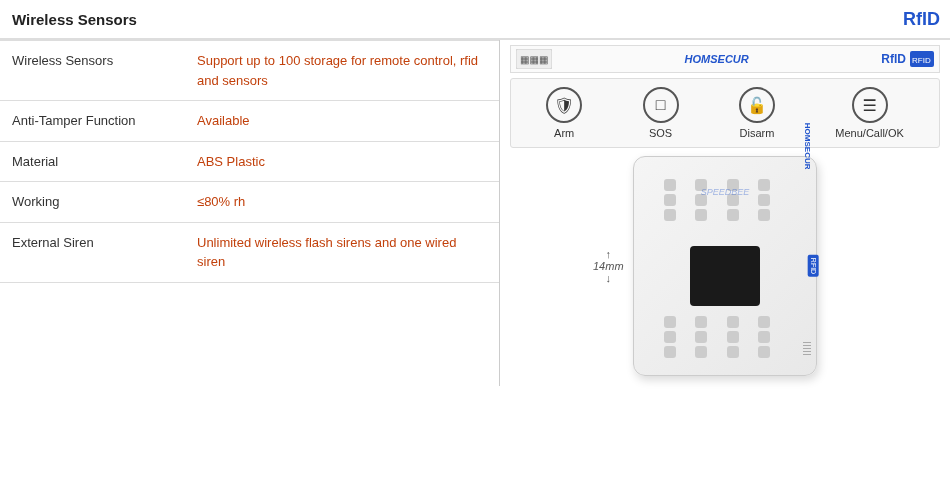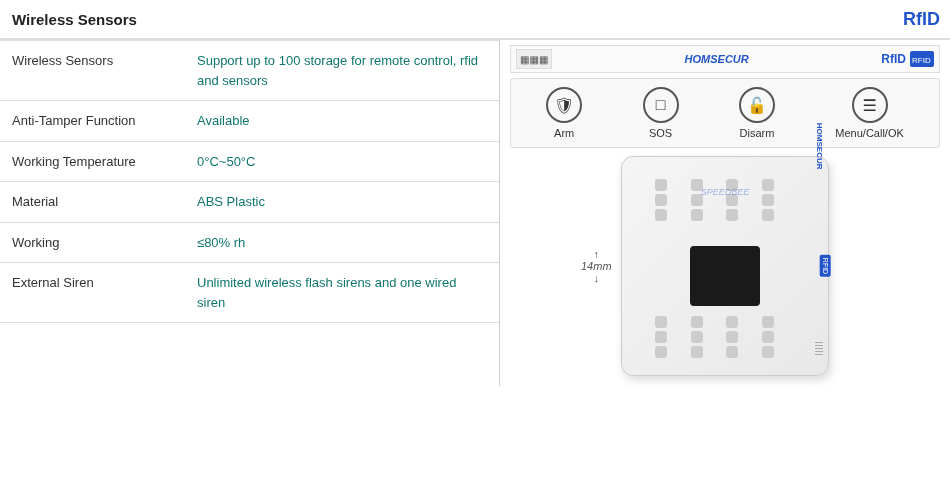--- a/index.html
+++ b/index.html
@@ -40,21 +40,21 @@
       padding: 10px 12px;
       vertical-align: top;
       line-height: 1.5;
     }
     .spec-table td:first-child {
       width: 185px;
       color: #333;
       font-weight: normal;
     }
     .spec-table td:last-child {
-      color: #0f766e;
+      color: #c2410c;
     }
     .rfid-label {
       font-size: 18px;
       font-weight: bold;
       color: #2255cc;
       margin-left: auto;
     }
     
     .keypad-icons {
       display: flex;
@@ -85,21 +85,21 @@
     }
     
     .device-main {
       position: relative;
       display: flex;
       justify-content: center;
       align-items: center;
       margin: 5px 0;
     }
     .device-box {
-      width: 208px;
+      width: 184px;
       height: 220px;
       background: linear-gradient(135deg, #f5f5f5, #e8e8e8);
       border: 1px solid #ccc;
       border-radius: 12px;
       position: relative;
       display: flex;
       flex-direction: column;
       align-items: center;
       justify-content: space-around;
       padding: 15px;
@@ -193,24 +193,20 @@
     <div class="left-panel">
       <table class="spec-table">
         <tbody id="specs-tbody">
         <tr>
       <td>Wireless Sensors</td>
       <td>Support up to 100 storage for remote control, rfid and sensors</td>
     </tr>
             <tr>
       <td>Anti-Tamper Function</td>
       <td>Available</td>
-    </tr>
-            <tr>
-      <td>Working Temperature</td>
-      <td>0°C~50°C</td>
     </tr>
             <tr>
       <td>Material</td>
       <td>ABS Plastic</td>
     </tr>
             <tr>
       <td>Working</td>
       <td>≤80% rh</td>
     </tr>
             <tr>

